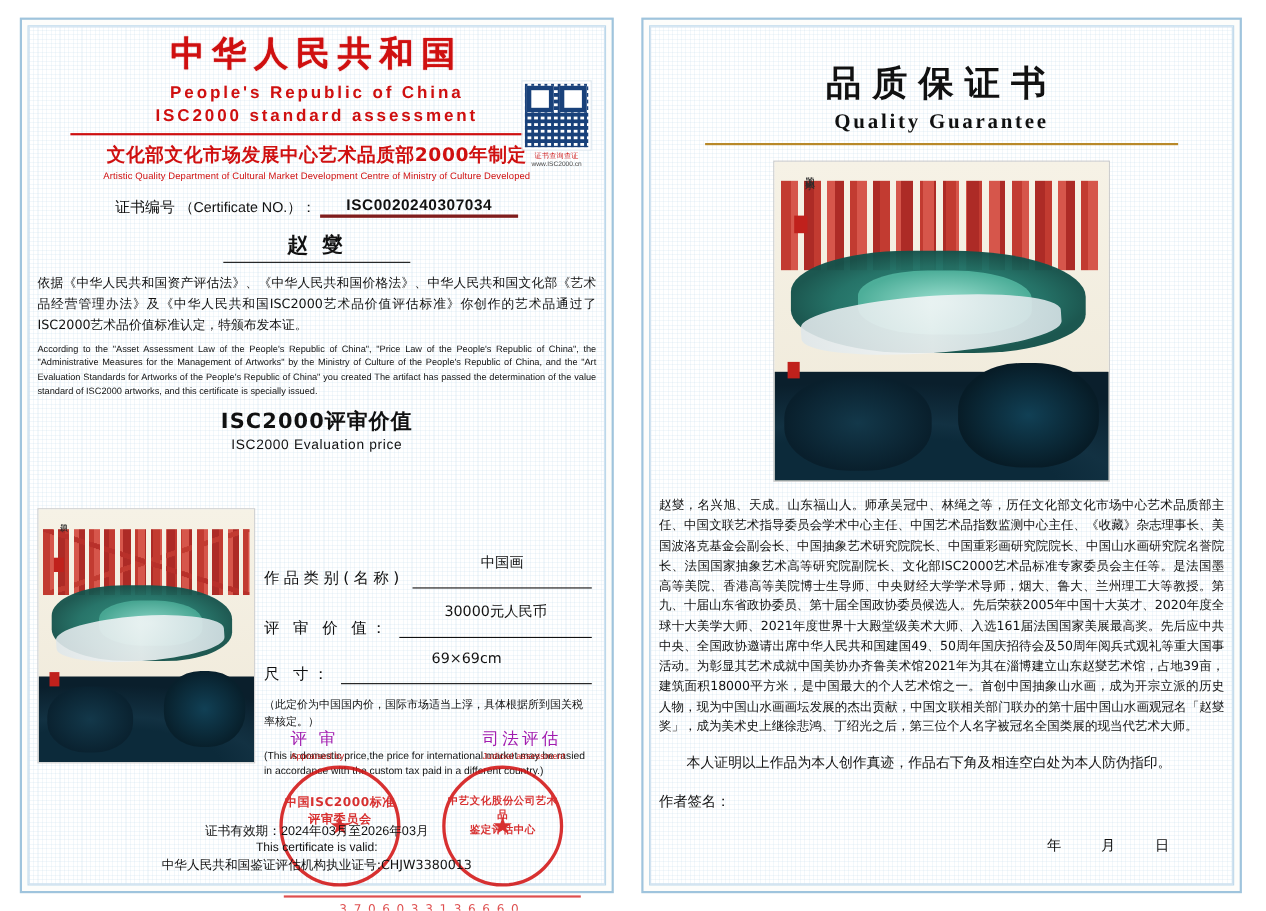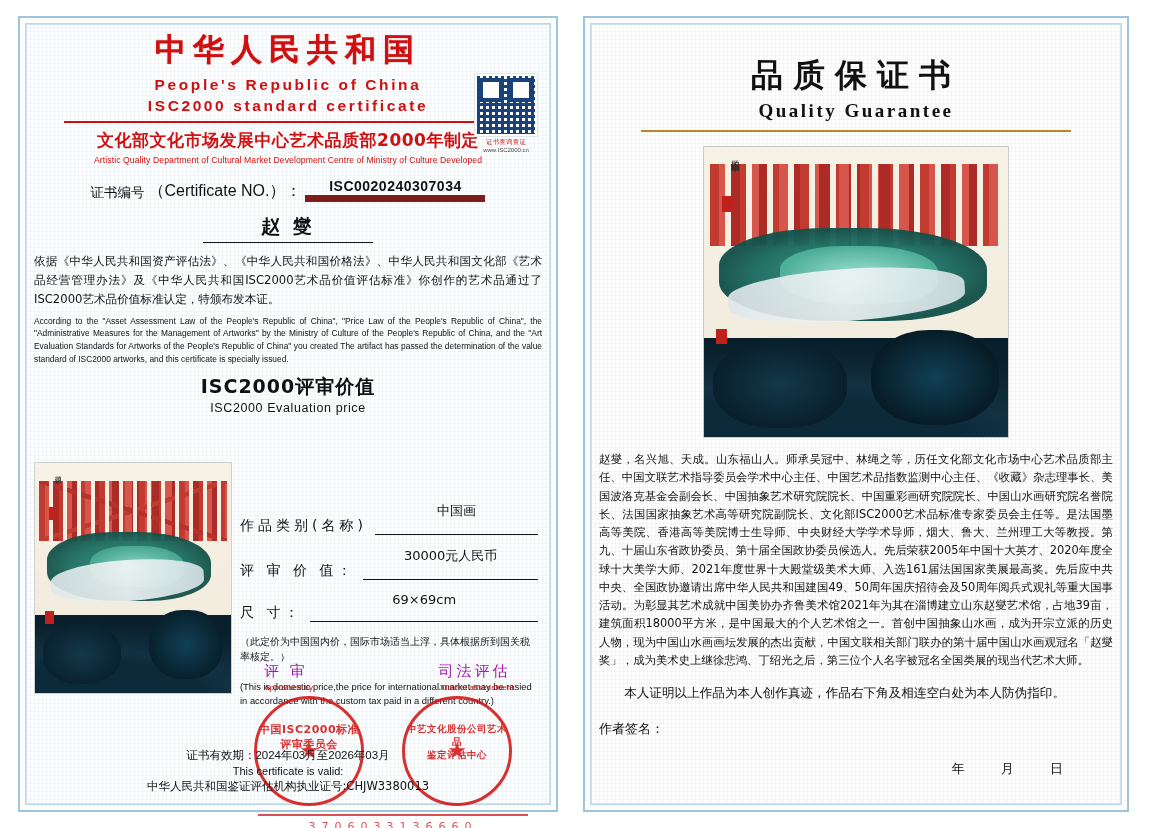--- a/index.html
+++ b/index.html
@@ -75,24 +75,24 @@
     content:"";position:absolute;width:16px;height:16px;border:4px solid #19417a;background:#fff;
   }
   .qr:before{left:2px;top:2px;}
   .qr:after{right:2px;top:2px;}
   .qr-label{font-size:6.5px;color:#cf1010;margin-top:2px;letter-spacing:.2px;}
   .qr-url{font-size:6px;color:#444;}
 
   
   .row-certno{margin-top:13px;display:flex;align-items:flex-end;justify-content:center;gap:4px;}
   .lbl-cn{font-size:13.5px;color:#111;font-family:"DejaVu Sans","Liberation Sans",sans-serif;}
-  .lbl-en{font-size:16px;color:#111;}
+  .lbl-en{font-size:13px;color:#111;}
   .certno-val{
     font-size:14px;font-weight:bold;color:#111;letter-spacing:.5px;
-    border-bottom:7px solid #7f1d1d;padding:0 6px 1px 6px;min-width:168px;text-align:center;
+    border-bottom:3px solid #7f1d1d;padding:0 6px 1px 6px;min-width:168px;text-align:center;
   }
 
   .name-line{
     margin:12px auto 0 auto;width:170px;text-align:center;
     border-bottom:1px solid #111;padding-bottom:2px;
     font-size:19px;font-weight:bold;color:#111;letter-spacing:3px;
     font-family:"DejaVu Sans","Liberation Sans",sans-serif;
   }
 
   .para-cn{
@@ -221,21 +221,21 @@
     <div class="content">
 
       <div class="qr-wrap">
         <div class="qr"></div>
         <div class="qr-label">证书查询查证</div>
         <div class="qr-url">www.ISC2000.cn</div>
       </div>
 
       <div class="title-cn">中华人民共和国</div>
       <div class="title-en">People's  Republic  of  China</div>
-      <div class="title-en" style="margin-top:0">ISC2000  standard  certificate</div>
+      <div class="title-en" style="margin-top:0">ISC2000  standard  assessment</div>
       <div class="redline"></div>
       <div class="subtitle-cn">文化部文化市场发展中心艺术品质部2000年制定</div>
       <div class="subtitle-en">Artistic Quality Department of Cultural Market Development Centre of Ministry of Culture Developed</div>
 
       <div class="row-certno">
         <span class="lbl-cn">证书编号</span>
         <span class="lbl-en">（Certificate NO.）：</span>
         <span class="certno-val">ISC0020240307034</span>
       </div>
 

